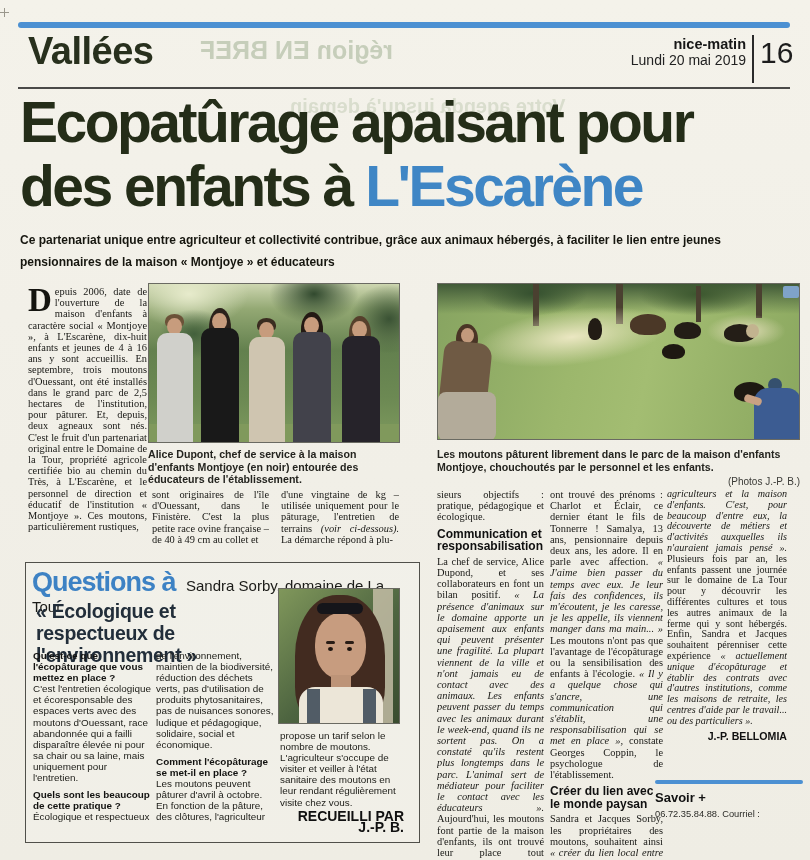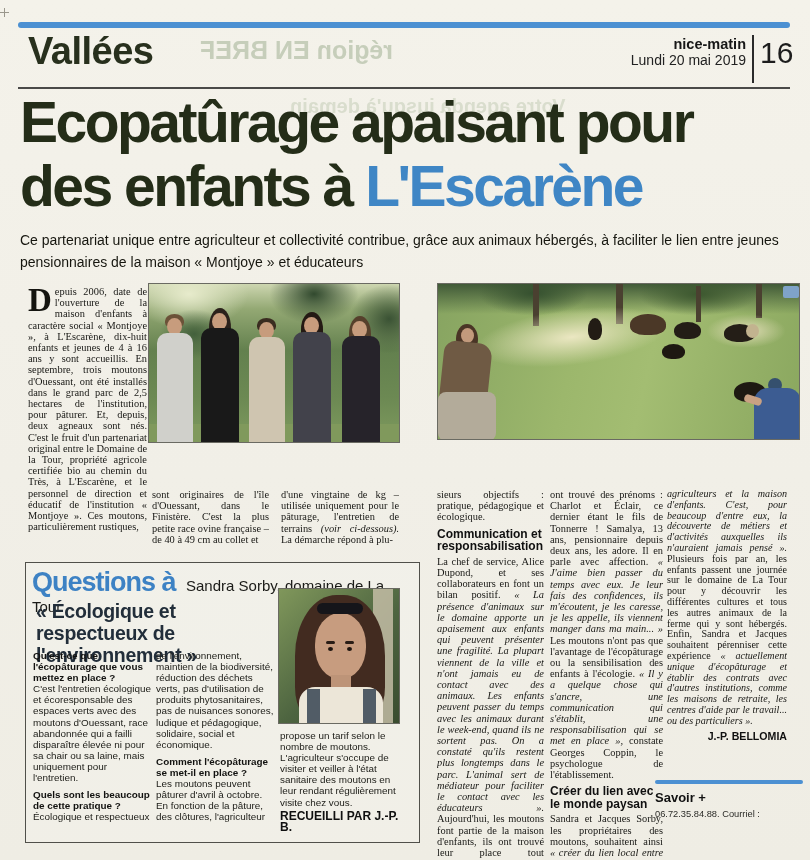--- a/index.html
+++ b/index.html
@@ -23,21 +23,21 @@
 
   
   .bleed { transform:scaleX(-1); color:#b7c2ab; font-weight:bold; white-space:nowrap; pointer-events:none; }
   .bleed-top { left:200px; top:36px; font-size:25px; opacity:.75; }
   .bleed-headline { left:290px; top:95px; font-size:20px; opacity:.55; color:#c4cdb7; }
 
   
   .headline { left:20px; top:90px; width:780px; font-size:57px; line-height:64px;
     font-weight:bold; letter-spacing:-2.5px; color:#242d18; }
   .headline .hl { color:#3f86c5; }
-  .standfirst { left:20px; top:230px; width:778px; font-size:14px; line-height:21.5px; color:#16160f; }
+  .standfirst { left:20px; top:230px; width:778px; font-size:12px; line-height:21.5px; color:#16160f;font-weight:bold; }
 
   
   .photo { overflow:hidden; border:1px solid #6a6a62; }
   .photo-left { left:148px; top:283px; width:252px; height:160px;
     background:linear-gradient(180deg,#cdd6b0 0%,#93a873 16%,#63804e 42%,#6c8953 72%,#7e9a5e 100%); }
   .photo-right { left:437px; top:283px; width:363px; height:157px;
     background:linear-gradient(103deg,#87a461 0%,#9cb76c 38%,#a3bd72 58%,#8aa75f 100%); }
   .blob { position:absolute; border-radius:50%; }
   .person { position:absolute; }
   .p-body { position:absolute; border-radius:10px 10px 0 0; }
@@ -73,21 +73,21 @@
   .kicker-person { display:inline; font-size:15px; color:#1b1b18; margin-left:6px; }
   .iv-title { left:36px; top:600px; width:248px; font-size:19.5px; line-height:22px; font-weight:bold; color:#222e3a; letter-spacing:-0.3px; }
   .photo-portrait { left:278px; top:588px; width:122px; height:136px;
     background:linear-gradient(135deg,#80975b 0%,#4d6440 55%,#3a4c2f 100%); }
   .qacol { font-size:9.9px; line-height:11.1px; color:#21211c; overflow:hidden; }
   .qa-a { left:33px; top:650px; width:119px; height:188px; }
   .qa-b { left:156px; top:650px; width:119px; height:188px; }
   .qa-c { left:280px; top:730px; width:124px; height:110px; }
   .q { font-weight:bold; color:#121210; margin-top:6px; }
   .q.first { margin-top:0; }
-  .iv-credit { font-weight:bold; font-size:12px; color:#101010; margin-top:3px; }
+  .iv-credit { text-align:right; font-weight:bold; font-size:14px; color:#101010; margin-top:3px; }
 
   
   .savoir { left:655px; top:780px; width:148px; }
   .savoir-bar { width:148px; height:4px; background:#4c90d2; border-radius:2px; }
   .savoir-title { font-size:13px; font-weight:bold; color:#111; margin:6px 0 3px; }
   .savoir-line { font-size:9.3px; line-height:12.6px; color:#2c2c28; }
 
   
   .regmark-h { left:0; top:12px; width:9px; height:1px; background:#9a978c; }
   .regmark-v { left:4px; top:8px; width:1px; height:9px; background:#9a978c; }
@@ -180,20 +180,25 @@
       <div style="position:absolute;left:0px;top:108px;width:58px;height:49px;background:#b3ab9a;border-radius:8px;"></div>
     </div>
 
     <div>
       <div class="p-head" style="position:absolute;left:330px;top:94px;width:14px;height:14px;background:#35506e;"></div>
       <div style="position:absolute;left:316px;top:104px;width:47px;height:53px;background:#3c5c92;border-radius:14px 14px 0 0;"></div>
       <div style="position:absolute;left:306px;top:112px;width:18px;height:8px;background:#c9a183;border-radius:4px;transform:rotate(18deg);"></div>
     </div>
   </div>
 
+  <div class="abs cap cap-left">Alice Dupont, chef de service à la maison d'enfants Montjoye (en noir) entourée des éducateurs de l'établissement.</div>
+  <div class="abs cap cap-right">
+    <span>Les moutons pâturent librement dans le parc de la maison d'enfants Montjoye, chouchoutés par le personnel et les enfants.</span>
+    <span class="photo-credit">(Photos J.-P. B.)</span>
+  </div>
 
   <div class="abs bodycol col1">
     <span class="dropcap">D</span><span>epuis 2006, date de l'ouverture de la maison d'enfants à caractère social « Montjoye », à L'Escarène, dix-huit enfants et jeunes de 4 à 16 ans y sont accueillis. En septembre, trois moutons d'Ouessant, ont été installés dans le grand parc de 2,5 hectares de l'institution, pour pâturer. Et, depuis, deux agneaux sont nés. C'est le fruit d'un partenariat original entre le Domaine de la Tour, propriété agricole certifiée bio au chemin du Très, à L'Escarène, et le personnel de direction et éducatif de l'institution « Montjoye ». Ces moutons, particulièrement rustiques,</span>
   </div>
   <div class="abs bodycol col2">sont originaires de l'île d'Ouessant, dans le Finistère. C'est la plus petite race ovine française – de 40 à 49 cm au collet et</div>
   <div class="abs bodycol col3">
     <span>d'une vingtaine de kg – utilisée uniquement pour le pâturage, l'entretien de terrains</span>
     <span class="it">(voir ci-dessous).</span>
     <span>La démarche répond à plu-</span>
   </div>

